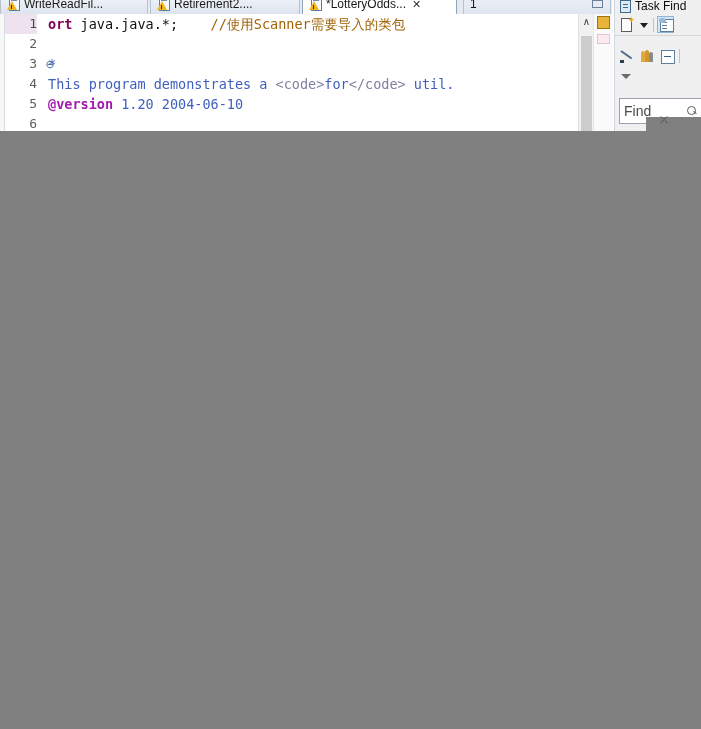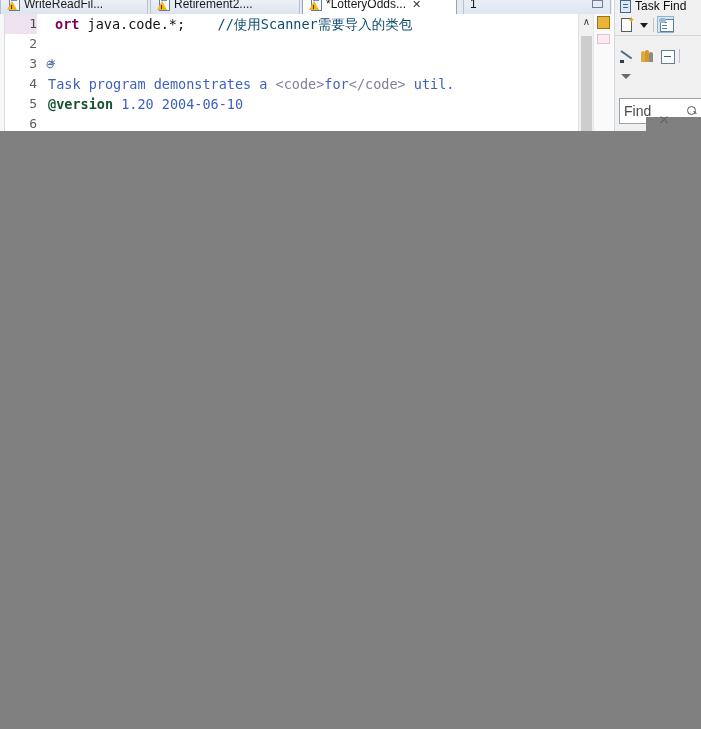--- a/index.html
+++ b/index.html
@@ -180,24 +180,24 @@
   .cline {
     position: absolute;
     left: 0;
     height: 20px;
     line-height: 20px;
     white-space: pre;
     font-family: "DejaVu Sans Mono", monospace;
     font-size: 13.5px;
     color: #111111;
   }
-  .kw      { color: #7f0055; font-weight: bold; margin-left: 7px; }
-  .cmt     { color: #0c4a6e; }
+  .kw      { color: #7f0055; font-weight: bold; }
+  .cmt     { color: #a16207; }
   .doc     { color: #3f5fbf; }
-  .doctag  { color: #14532d; font-weight: bold; }
+  .doctag  { color: #a21caf; font-weight: bold; }
   .dochtml { color: #7f7f9f; }
 
   
   #vscroll {
     position: absolute;
     left: 578px; top: 14px;
     width: 15px; height: 119px;
     background: #f1f1f1;
     border-left: 1px solid #e0e0e0;
   }
@@ -566,24 +566,24 @@
       <div id="gutter-rule"></div>
       <div id="linecol">
           <div class="lnum current" style="top: 0px;">1</div>
           <div class="lnum" style="top: 20px;">2</div>
           <div class="lnum" style="top: 40px;">3</div>
           <div class="lnum" style="top: 60px;">4</div>
           <div class="lnum" style="top: 80px;">5</div>
           <div class="lnum" style="top: 100px;">6</div>
         </div>
       <div id="codelines">
-          <div class="cline" style="top: 0px;"><span class="kw">ort</span><span class=""> java.code.*;    </span><span class="cmt">//使用Scanner需要导入的类包</span></div>
+          <div class="cline" style="top: 0px;"><span class="kw">ort</span><span class=""> java.java.*;    </span><span class="cmt">//使用Scanner需要导入的类包</span></div>
           <div class="cline" style="top: 20px;"><span class=""></span></div>
           <div class="cline" style="top: 40px;"><span class="doc">*</span></div>
-          <div class="cline" style="top: 60px;"><span class="doc">Task program demonstrates a </span><span class="dochtml">&lt;code&gt;</span><span class="doc">for</span><span class="dochtml">&lt;/code&gt;</span><span class="doc"> util.</span></div>
+          <div class="cline" style="top: 60px;"><span class="doc">This program demonstrates a </span><span class="dochtml">&lt;code&gt;</span><span class="doc">for</span><span class="dochtml">&lt;/code&gt;</span><span class="doc"> util.</span></div>
           <div class="cline" style="top: 80px;"><span class="doctag">@version</span><span class="doc"> 1.20 2004-06-10</span></div>
         </div>
     <div class="foldmark" style="top: 40px;">⊖</div>
       </div>
 
     <div id="vscroll">
       <div class="arrow-up">∧</div>
       <div class="thumb"></div>
     </div>
 

